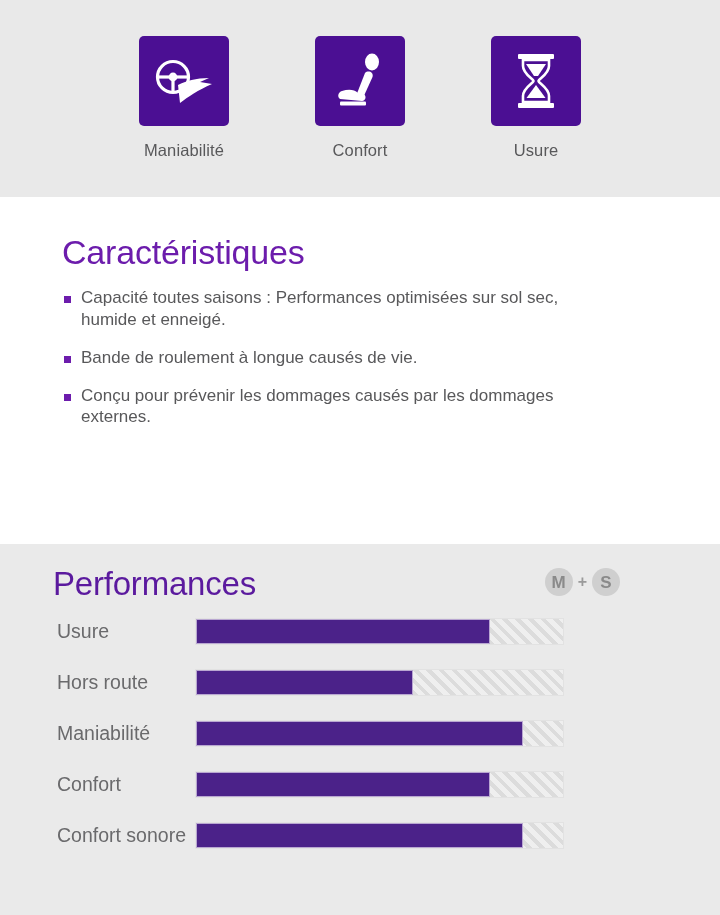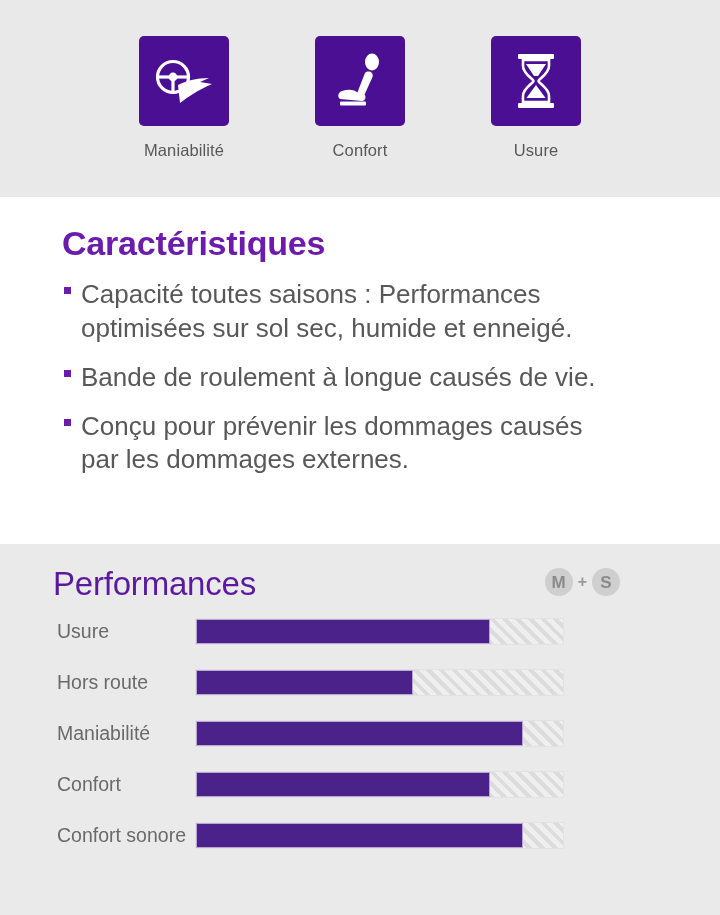--- a/index.html
+++ b/index.html
@@ -61,36 +61,36 @@
   
   .features {
     background: #ffffff;
     flex: 0 0 347px;
     box-sizing: border-box;
     padding: 28px 40px 0 62px;
   }
   .features-title {
     color: #6c1cac;
     font-size: 34px;
-    font-weight: 700;
+    font-weight: 400;
     line-height: 1.1;
-    margin: 0 0 16px 0;
+    margin: 9px 0 16px 0;
     letter-spacing: -.2px;
   }
   .feature-list {
     list-style: none;
     margin: 0;
     padding: 0;
   }
   .feature-item {
     position: relative;
     padding-left: 19px;
     margin-bottom: 16px;
     color: #58585a;
-    font-size: 26px;
+    font-size: 17px;
     line-height: 1.28;
     max-width: 515px;
   }
   .feature-item:last-child { margin-bottom: 0; }
   .bullet-sq {
     position: absolute;
     left: 2px;
     top: 9px;
     width: 7px;
     height: 7px;

